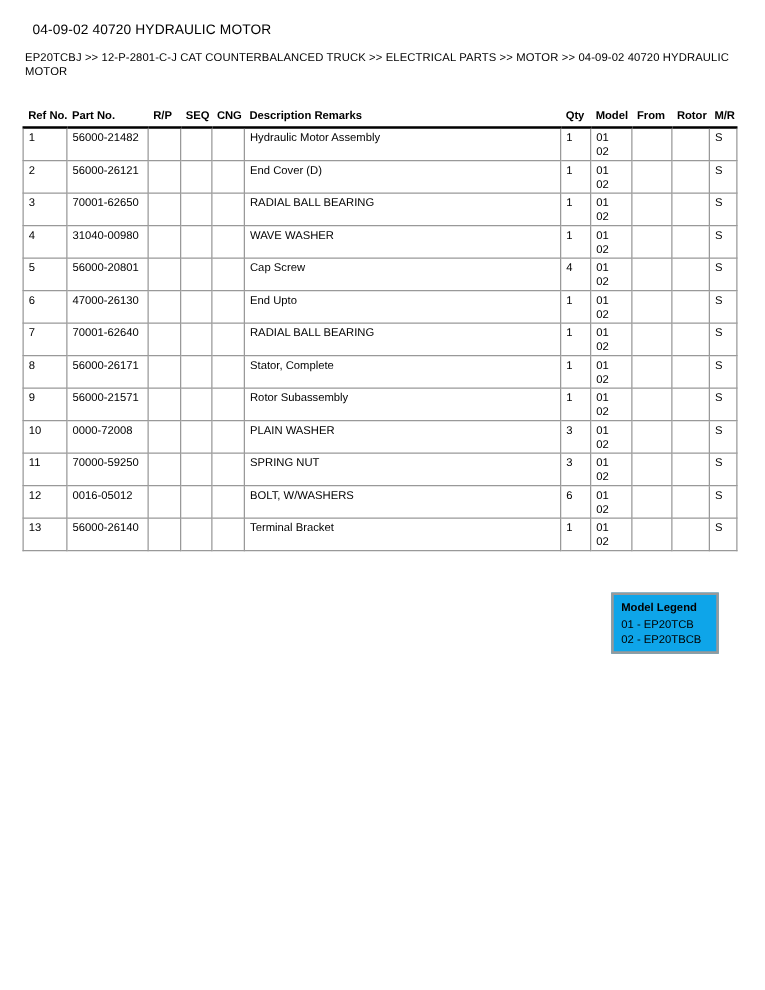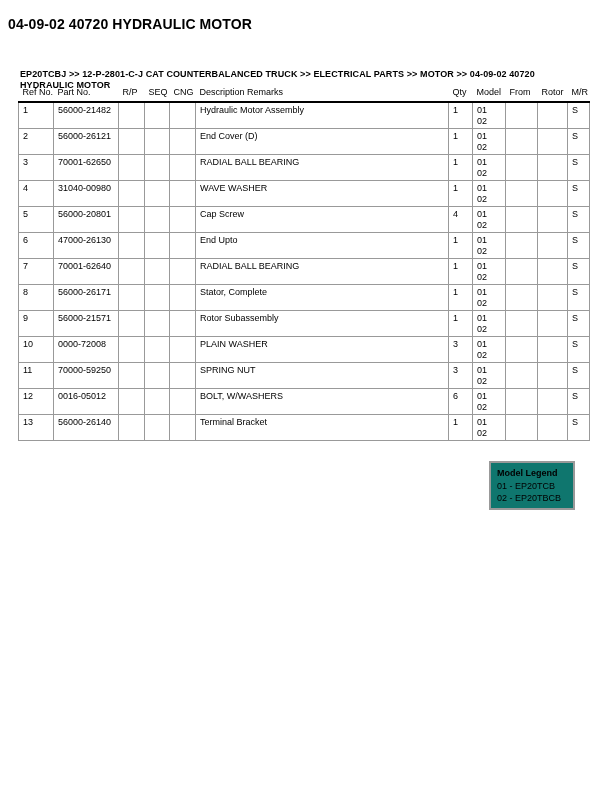--- a/index.html
+++ b/index.html
@@ -5,61 +5,60 @@
   * { margin: 0; padding: 0; box-sizing: border-box; }
   html, body { background: #ffffff; }
   body {
     width: 612px; height: 792px;
     position: relative;
     font-family: "Liberation Sans", sans-serif;
     color: #000000;
     overflow: hidden;
   }
   .doc-title {
-    position: absolute; left: 8px; top: 19px;
-    font-size: 14px; font-weight: bold; line-height: 11px;
+    position: absolute; left: 26px; top: 19px;
+    font-size: 11px; font-weight: normal; line-height: 11px;
     letter-spacing: 0.1px;
   }
   .breadcrumb {
     position: absolute; left: 20px; top: 41px; width: 570px;
-    font-size: 9px; font-weight: bold; line-height: 11px;
+    font-size: 9px; font-weight: normal; line-height: 11px;
     letter-spacing: 0.1px;
-    margin-top: 28px;
   }
   table.parts-table {
     position: absolute; left: 18px; top: 83px;
     width: 571px;
     border-collapse: collapse; table-layout: fixed;
     font-size: 9px;
   }
   table.parts-table th {
-    font-size: 9px; font-weight: normal; text-align: left;
+    font-size: 9px; font-weight: bold; text-align: left;
     vertical-align: bottom;
     padding: 4px 2px 4px 4px;
     border: none;
     border-bottom: 2px solid #000000;
     white-space: nowrap;
     overflow: visible;
   }
   table.parts-table td {
     border: 1px solid #999999;
     vertical-align: top;
     padding: 2px 2px 2px 4px;
     height: 26px;
     line-height: 10.5px;
     overflow: hidden;
   }
   th.col-ref_no, td.col-ref_no { padding-left: 5px; }
   th.col-part_no, td.col-part_no { padding-left: 8px; }
   td.col-model { white-space: pre-line; }
   .legend-box {
-    position: absolute; left: 489px; top: 461px;
+    position: absolute; left: 489px; top: 474px;
     width: 86px; min-height: 45px;
     border: 2px solid #999999;
-    background: #0f766e;
+    background: #0ea5e9;
     padding: 4px 6px 4px 6px;
   }
   .legend-title {
     font-size: 9px; font-weight: bold; line-height: 12px;
     margin-bottom: 1px;
   }
   .legend-item {
     font-size: 9px; line-height: 12px;
   }
 </style>

